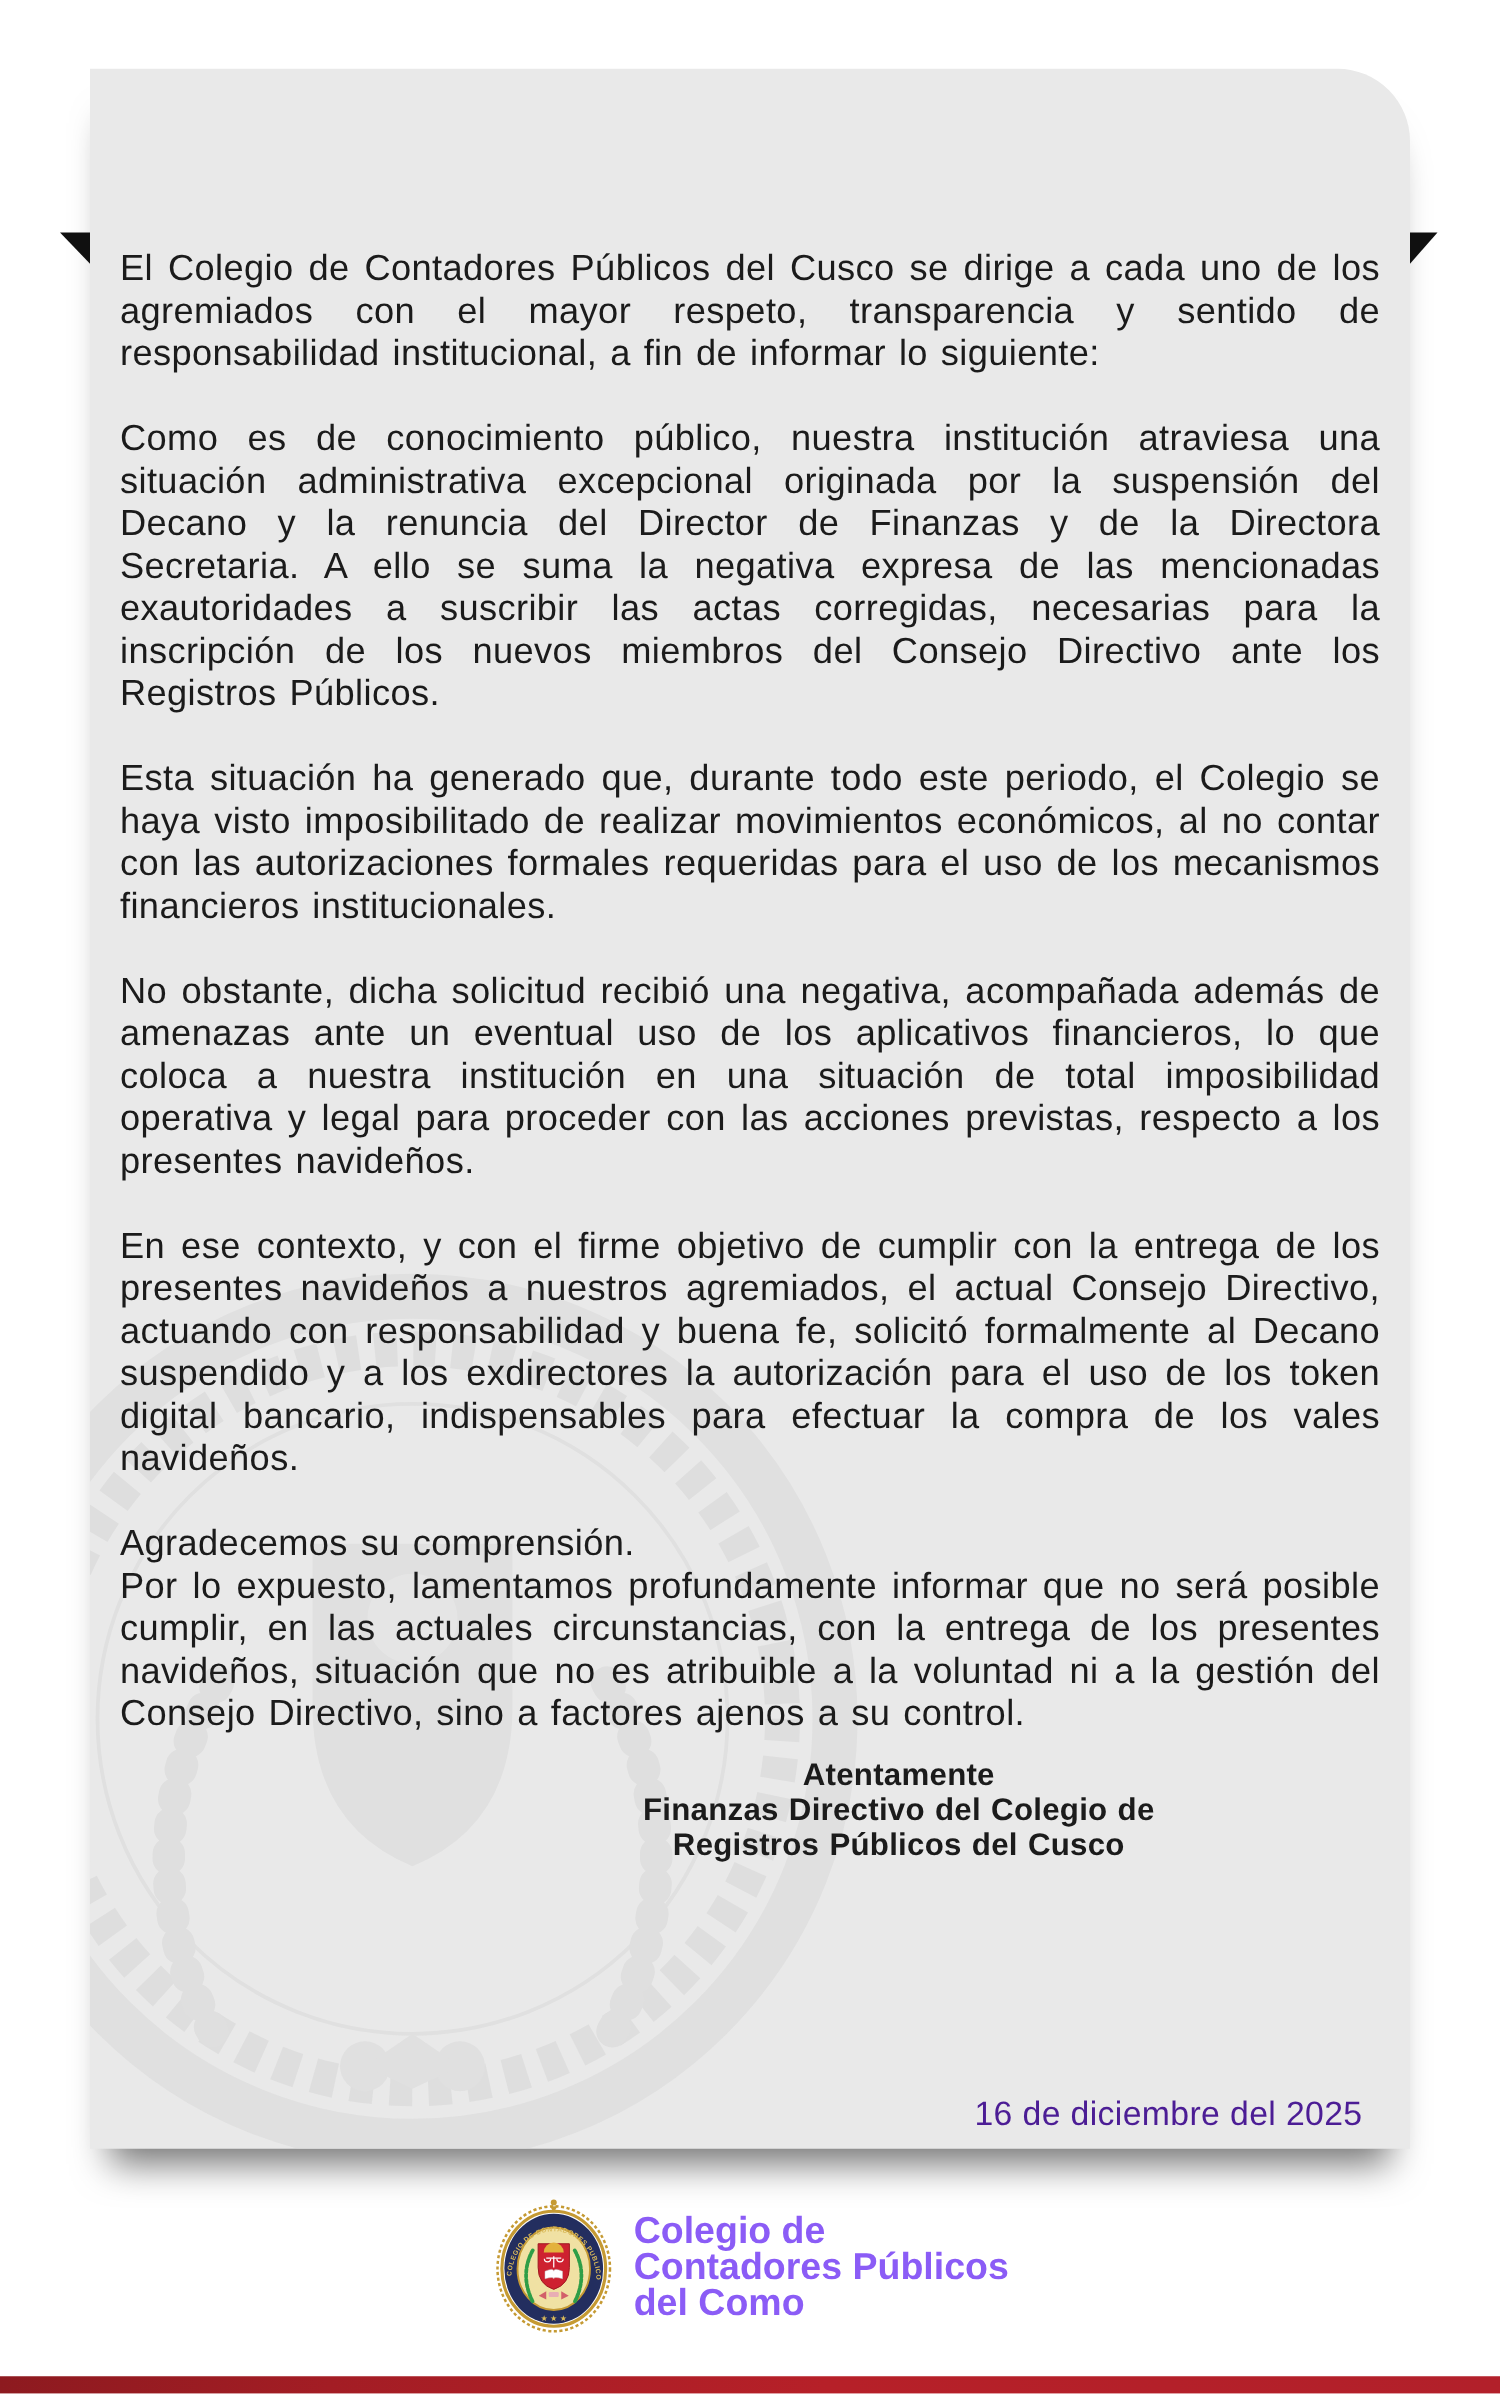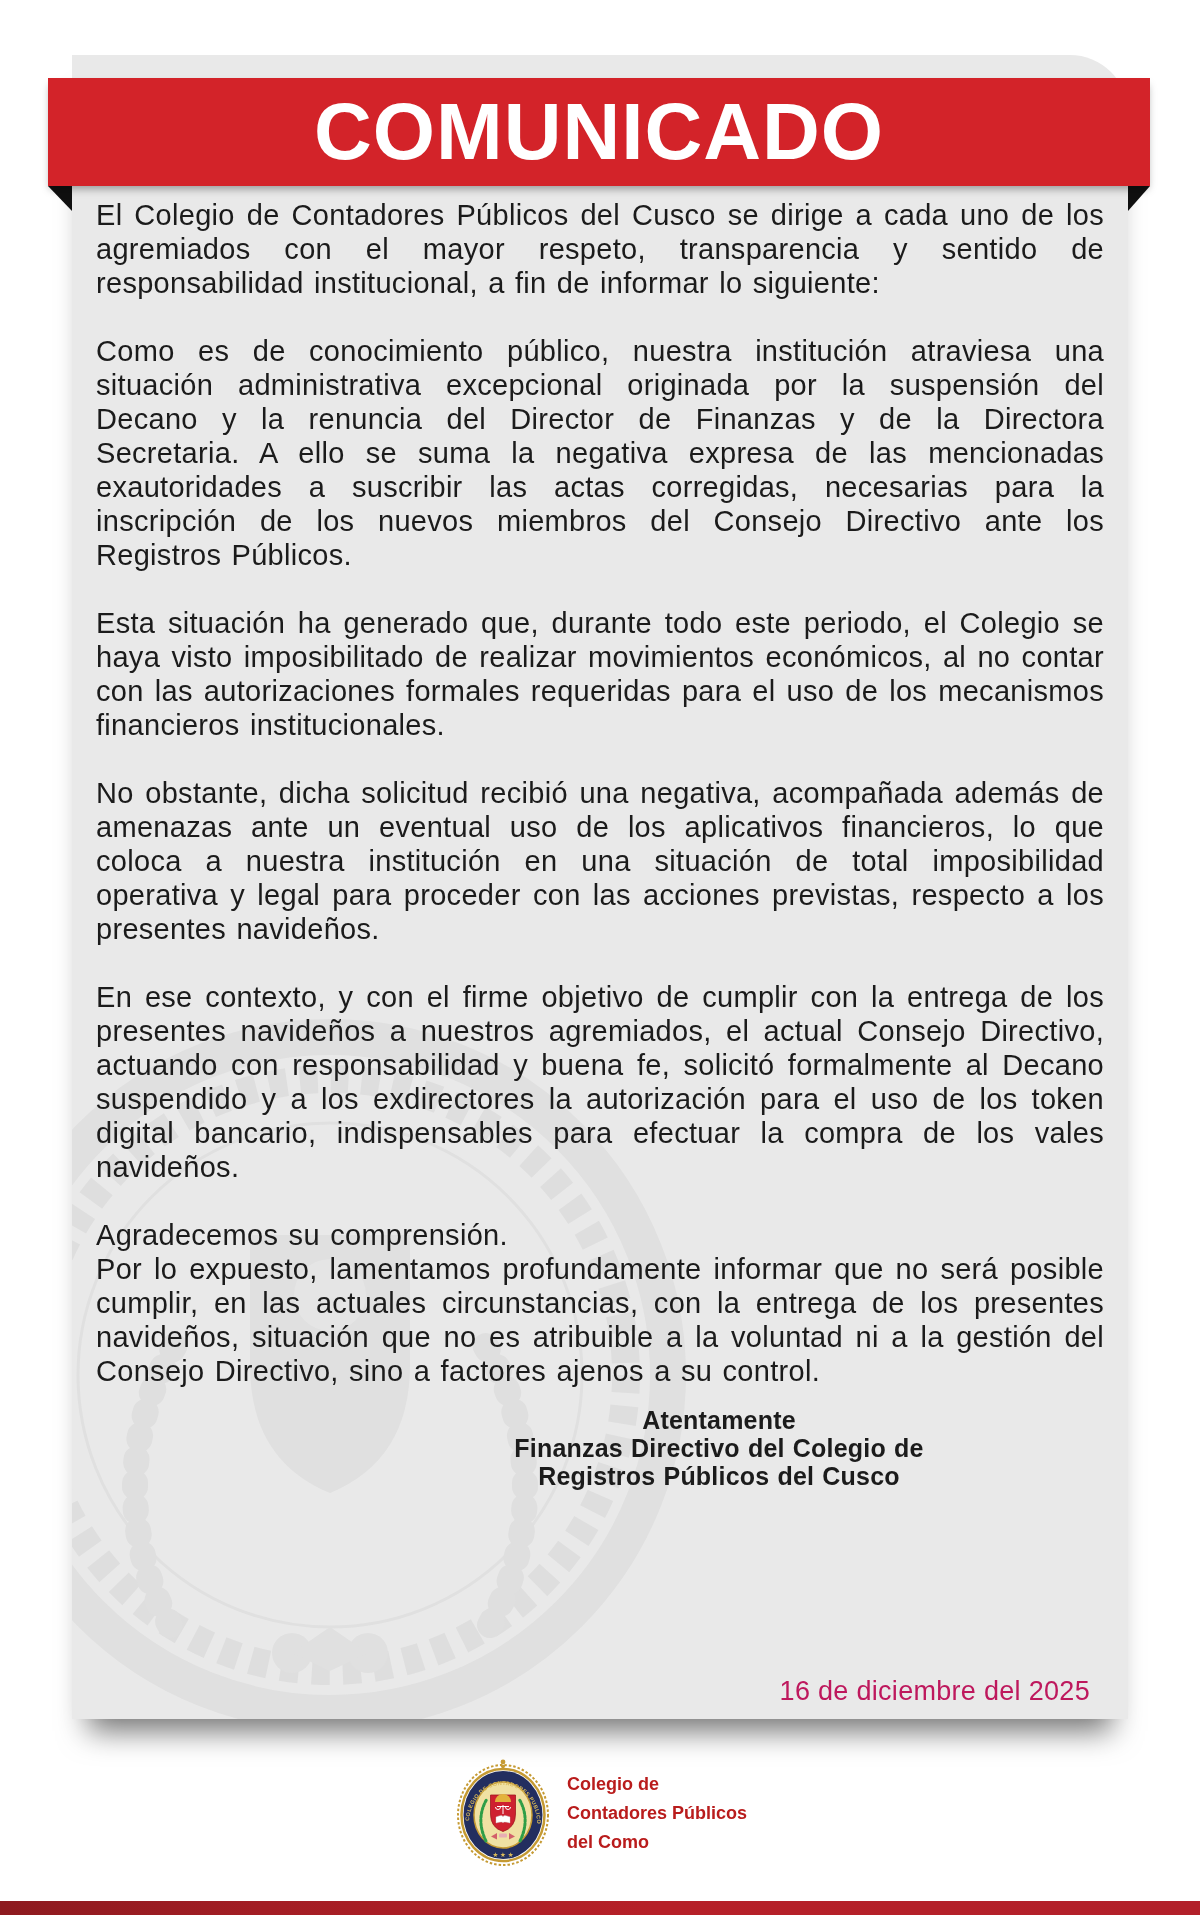--- a/index.html
+++ b/index.html
@@ -40,31 +40,31 @@
     text-align:justify;letter-spacing:.3px;word-spacing:2px;
   }
   .para{margin:0 0 34px 0;}
   .para.tight{margin-bottom:0;}
   .closing{margin:0;text-align:left;}
   .signature{
     margin:18px 0 0 238px;font-weight:700;font-size:25px;line-height:28px;
     text-align:center;letter-spacing:.2px;word-spacing:1px;
   }
   .date{
-    position:absolute;right:38px;bottom:12px;font-size:27px;color:#be185d;
+    position:absolute;right:38px;bottom:12px;font-size:27px;color:#4c1d95;
     letter-spacing:.3px;
     margin-top:11px;
   }
   
   .footer{
     position:absolute;left:0;top:1757px;width:1200px;
     display:flex;align-items:center;justify-content:center;gap:14px;
   }
   .seal{width:100px;height:112px;flex:0 0 auto;}
-  .org-name{color:#b91c1c;font-weight:700;font-size:18px;line-height:29px;text-align:left;}
+  .org-name{color:#8b5cf6;font-weight:700;font-size:30px;line-height:29px;text-align:left;}
   
   .bottom-bar{
     position:absolute;left:0;bottom:0;width:1200px;height:14px;
     background:linear-gradient(90deg,#8d1a1f 0%,#a31d24 22%,#b62028 55%,#b2202a 100%);
   }
 </style>
 </head>
 <body>
 
 <div class="page">
@@ -100,23 +100,20 @@
       <div class="signature">
         <div>Atentamente</div>
         <div>Finanzas Directivo del Colegio de</div>
         <div>Registros Públicos del Cusco</div>
       </div>
     </div>
 
     <div class="date">16 de diciembre del 2025</div>
   </div>
 
-  <div class="banner">
-    <span class="banner-title">COMUNICADO</span>
-  </div>
   <div class="fold-left"></div>
   <div class="fold-right"></div>
 
   <div class="footer">
     <svg class="seal" viewBox="0 0 100 112" aria-hidden="true">
 
       <ellipse cx="50" cy="58" rx="45" ry="50" fill="none" stroke="#c59a33" stroke-width="2" stroke-dasharray="2.5 2"></ellipse>
       <ellipse cx="50" cy="58" rx="41.5" ry="46" fill="none" stroke="#c59a33" stroke-width="2.5"></ellipse>
 
       <circle cx="50" cy="5" r="2.4" fill="#c59a33"></circle>

